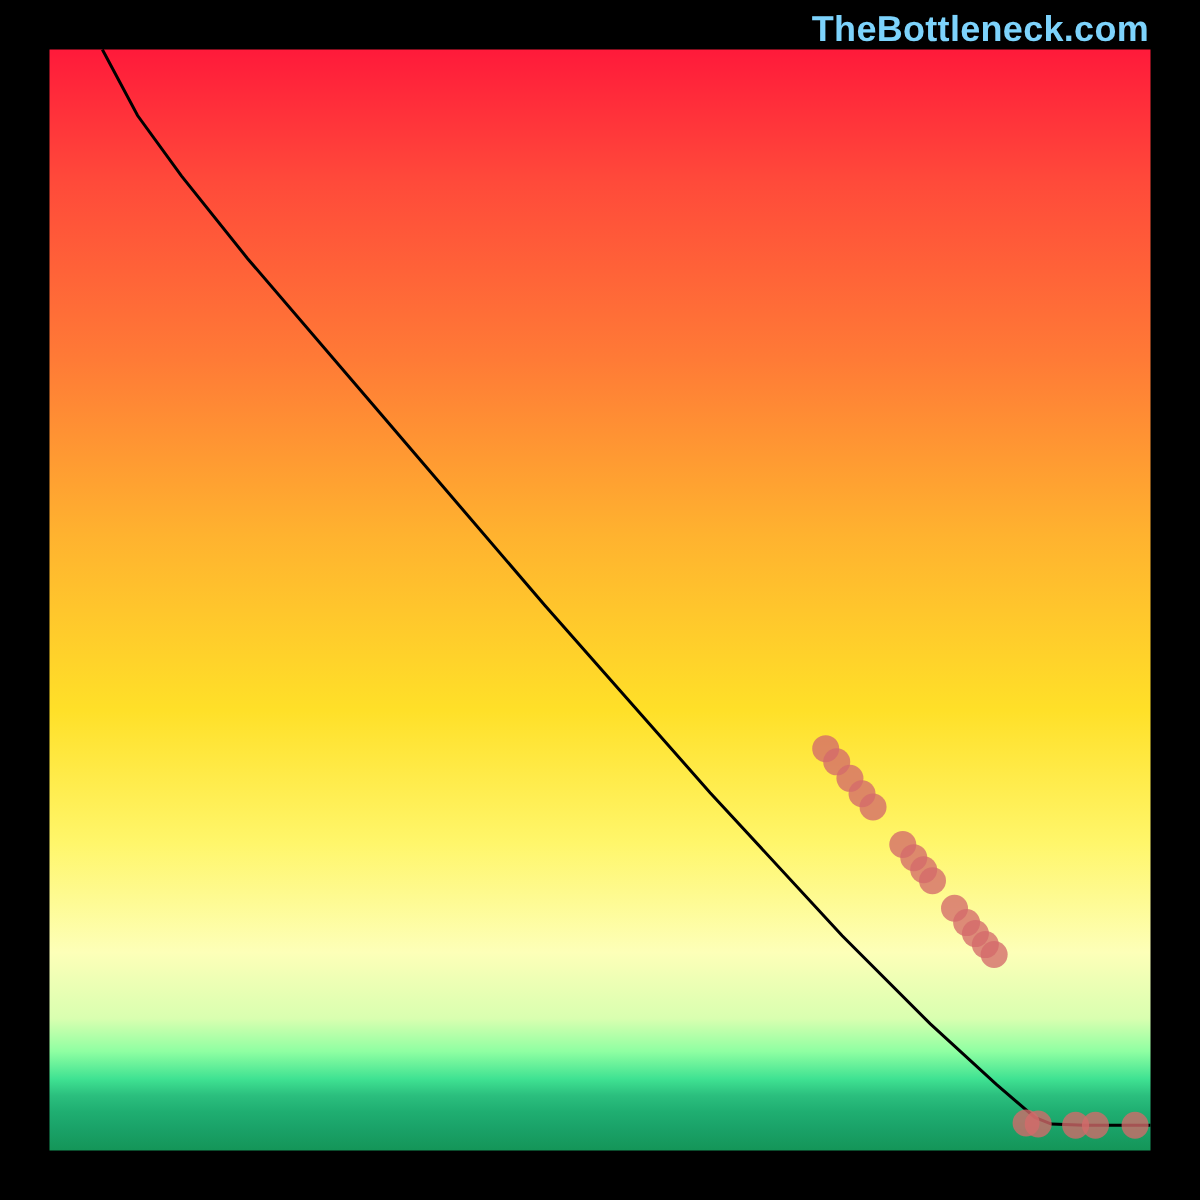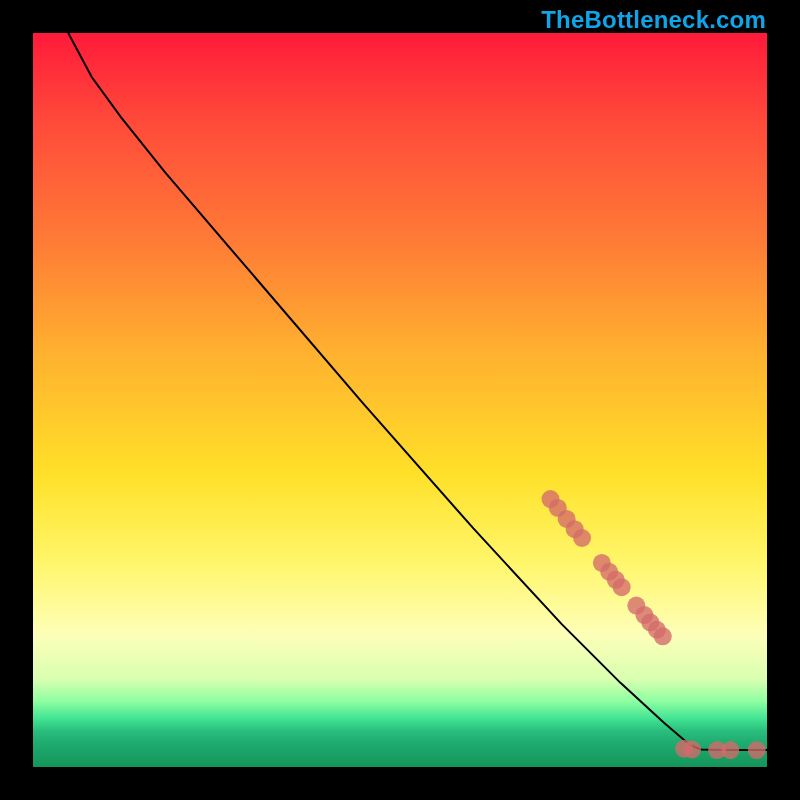--- a/index.html
+++ b/index.html
@@ -41,21 +41,21 @@
       #2bbf7e 95%,
       #1fae71 96.5%,
       #1aa268 98%,
       #149558 100%
     );
   }
   .attribution {
     position: absolute;
     top: 6px;
     right: 34px;
-    color: #0ea5e9;
+    color: #7dd3fc;
     font-size: 24px;
     font-weight: 600;
     letter-spacing: 0.2px;
     font-family: Arial, Helvetica, sans-serif;
   }
   svg.overlay {
     position: absolute;
     left: 33px;
     top: 33px;
     width: 734px;

